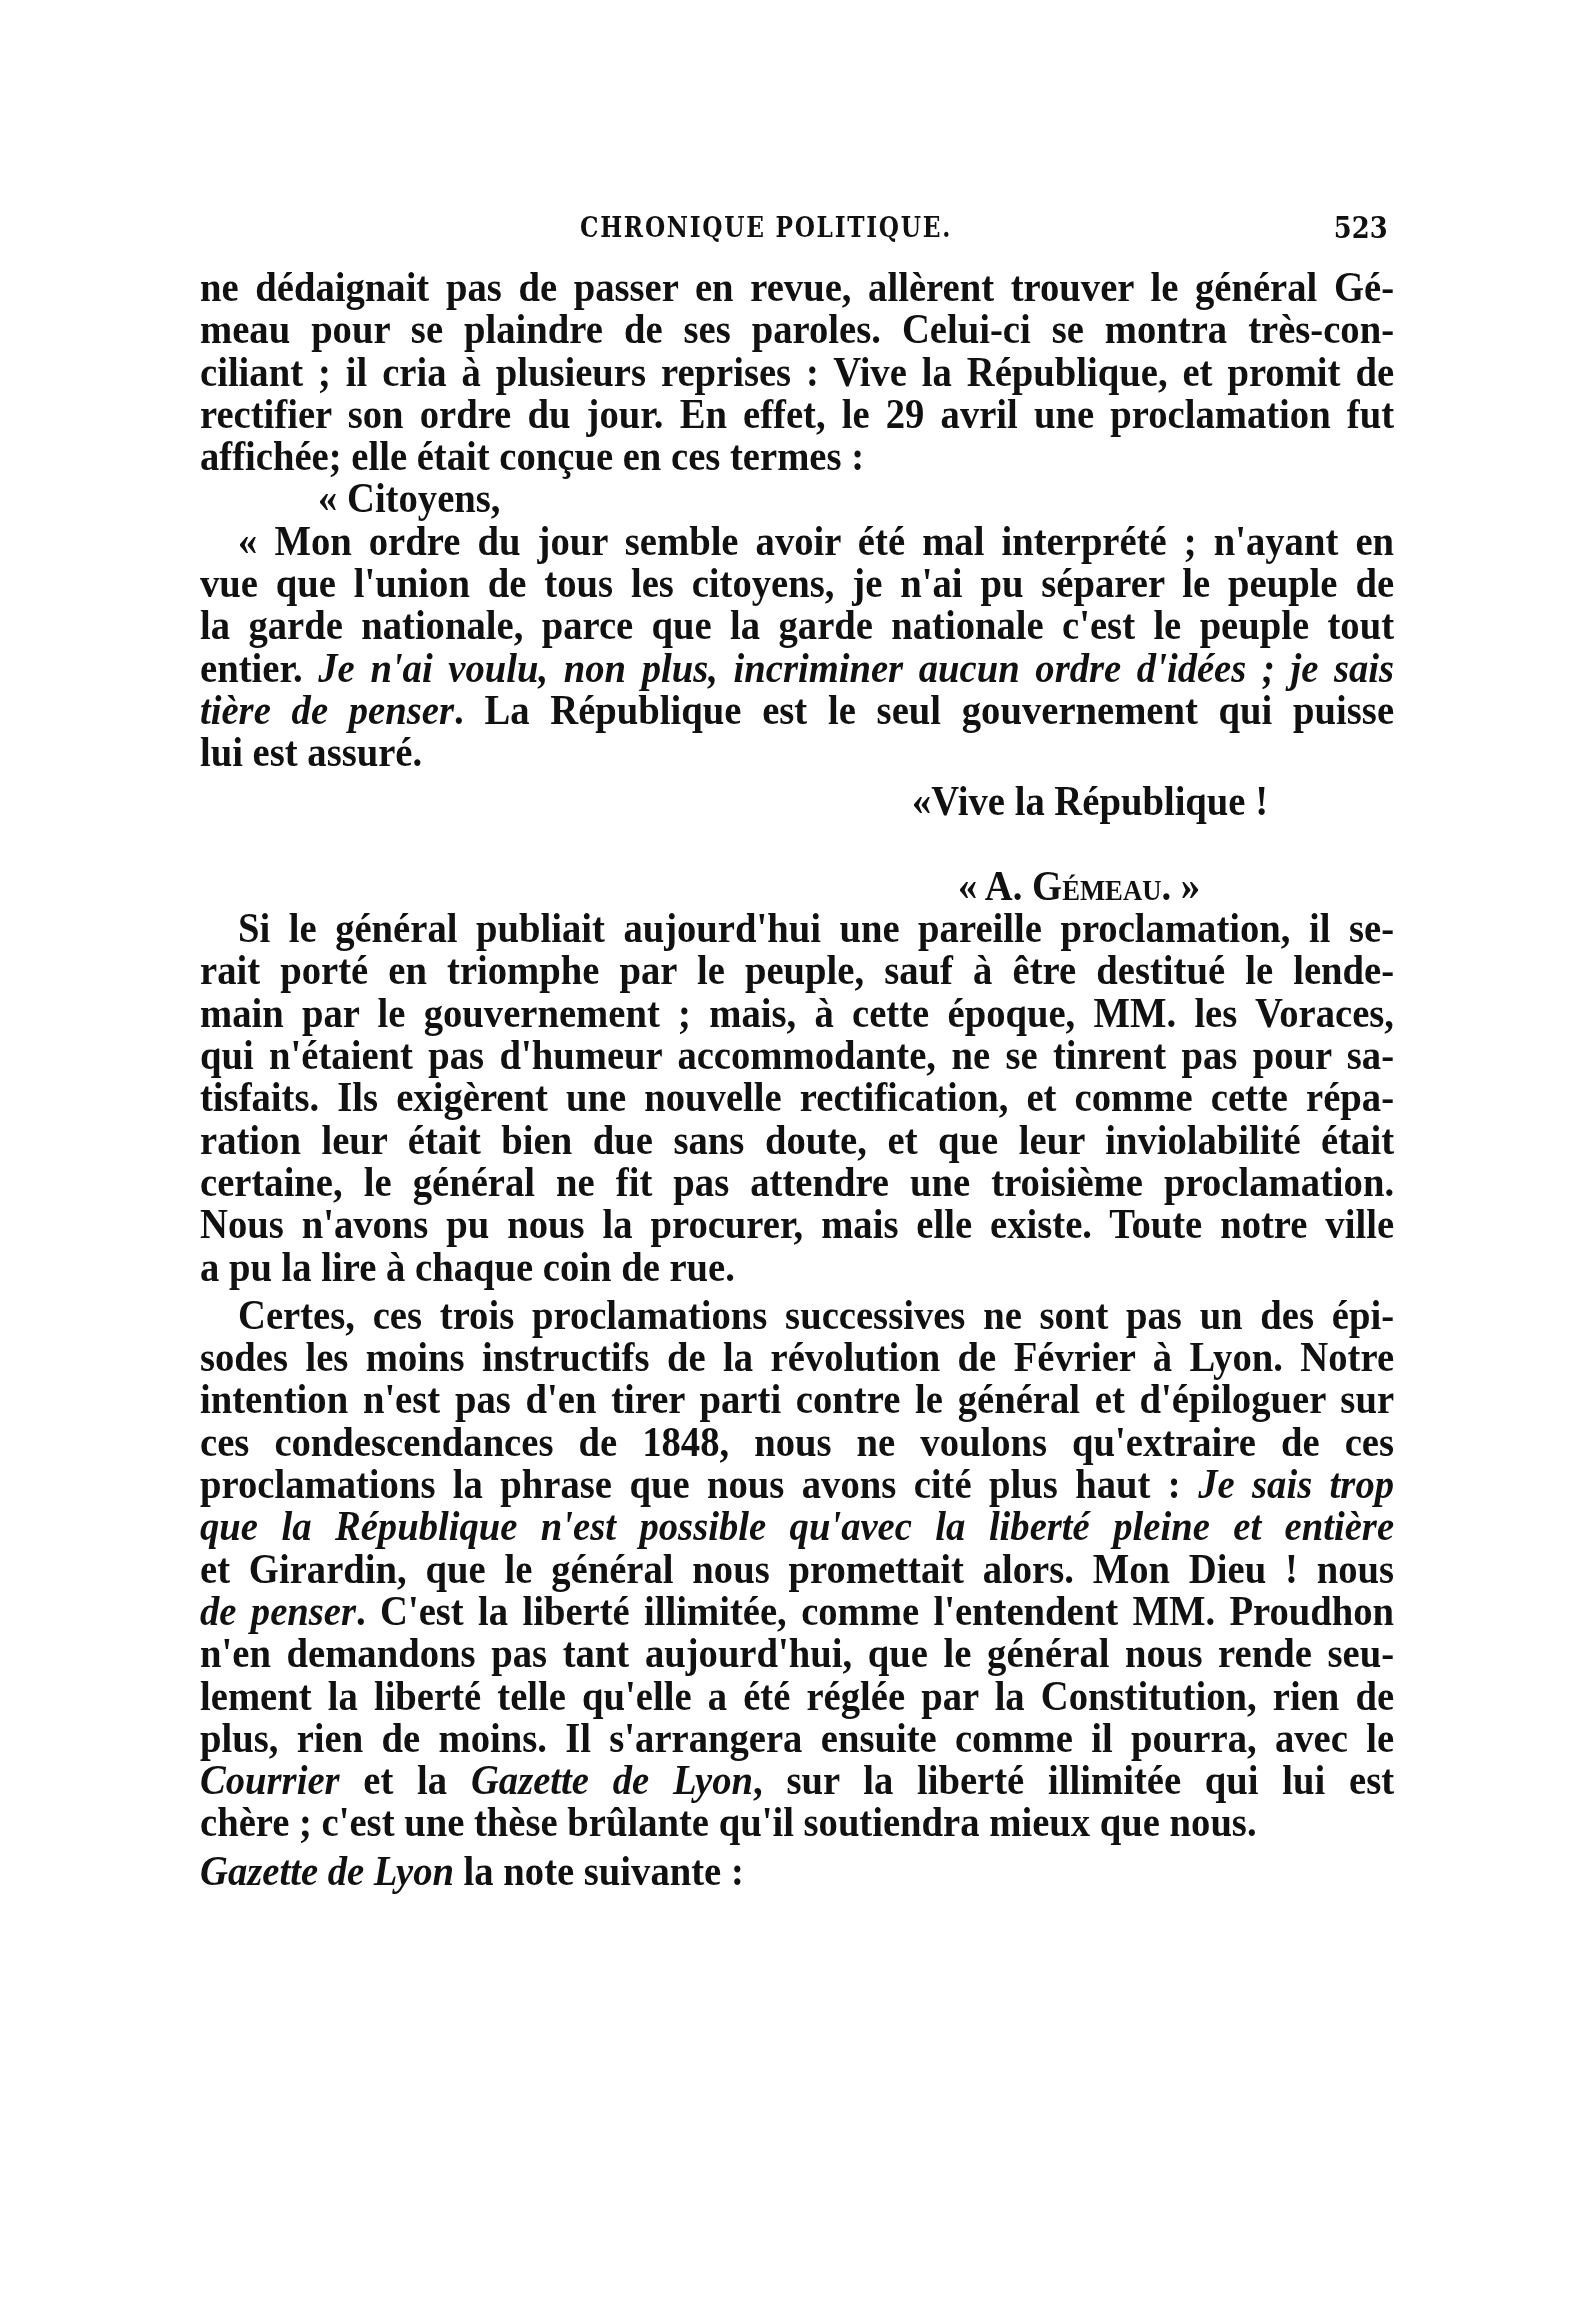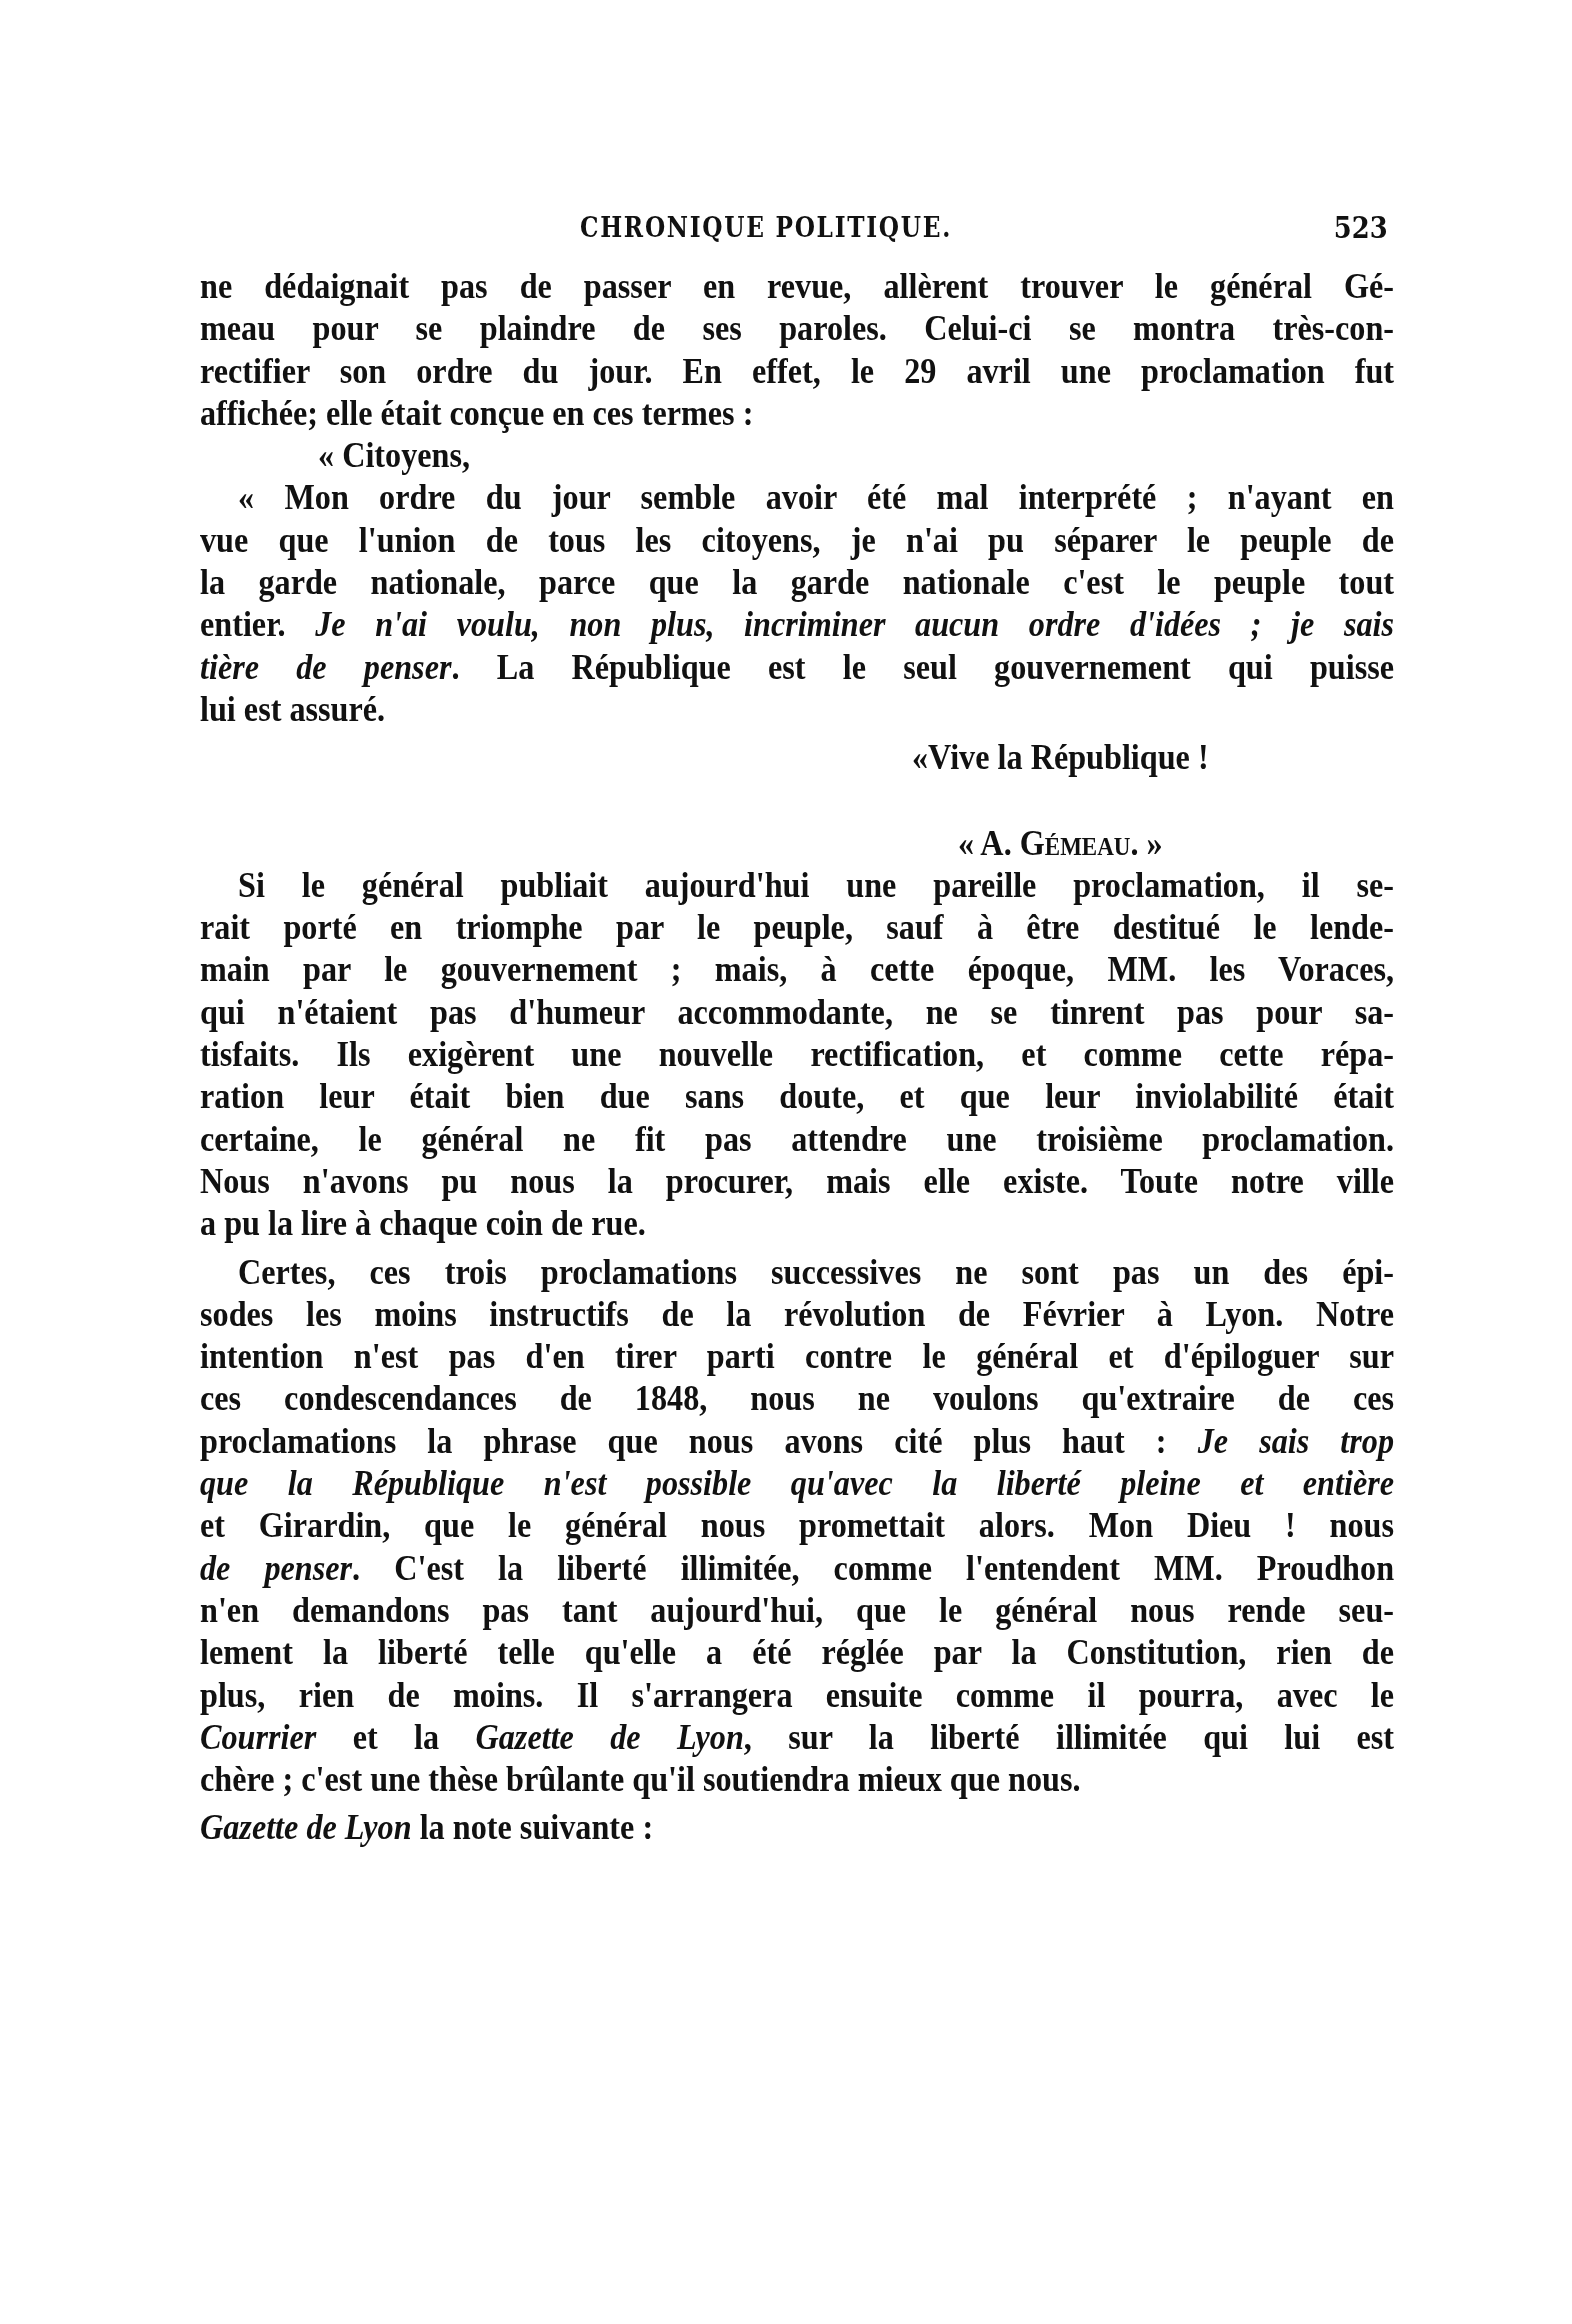--- a/index.html
+++ b/index.html
@@ -1,21 +1,21 @@
 <!DOCTYPE html>
 <html><head>
   <meta charset="utf-8">
   <style>
     html, body { margin: 0; padding: 0; background: #ffffff; }
     body { width: 1572px; height: 2324px; position: relative; overflow: hidden; }
     .page { position: absolute; left: 0; top: 8px; width: 1572px; height: 2324px; background: #ffffff; color: #111; font-weight: bold; }
     .header { position: absolute; left: 200px; top: 196px; width: 1190px; height: 50px; font-family: "DejaVu Serif", serif; }
     .running-title { position: absolute; left: 380px; top: 8px; font-size: 27px; letter-spacing: 2px; transform: scaleX(0.86); transform-origin: left center; white-space: nowrap; }
     .page-number { position: absolute; right: 2px; top: 6px; font-size: 30px; transform: scaleX(0.86); transform-origin: right center; }
-    .body { position: absolute; left: 200px; top: 258px; width: 1194px; font-family: "Liberation Serif", serif; font-size: 35px; }
+    .body { position: absolute; left: 200px; top: 258px; width: 1194px; font-family: "Liberation Serif", serif; font-size: 42px; }
     .line { height: 42.3px; line-height: 42.3px; white-space: nowrap; text-align: justify; text-align-last: justify; }
     .line.last { text-align-last: left; }
     .line.indent { padding-left: 38px; }
     .line.salutation { padding-left: 118px; text-align-last: left; }
     .line.right1 { padding-left: 712px; text-align-last: left; }
     .line.right2 { padding-left: 758px; text-align-last: left; margin-top: 43px; }
     .gap { height: 6px; }
     i { font-style: italic; }
     .sc { font-variant: small-caps; }
     .inner { display: block; transform: scaleX(0.92); transform-origin: left center; width: 108.7%; }
@@ -28,20 +28,23 @@
     <span class="running-title">CHRONIQUE POLITIQUE.</span>
     <span class="page-number">523</span>
   </div>
 
   <div class="body">
     <div class="line">
         <span class="inner">ne dédaignait pas de passer en revue, allèrent trouver le général Gé-</span>
       </div>
     <div class="line">
         <span class="inner">meau pour se plaindre de ses paroles. Celui-ci se montra très-con-</span>
+      </div>
+    <div class="line">
+        <span class="inner">ciliant ; il cria à plusieurs reprises : Vive la République, et promit de</span>
       </div>
     <div class="line">
         <span class="inner">rectifier son ordre du jour. En effet, le 29 avril une proclamation fut</span>
       </div>
     <div class="line last">
         <span class="inner">affichée; elle était conçue en ces termes :</span>
       </div>
     <div class="line salutation">
         <span class="inner">« Citoyens,</span>
       </div>

